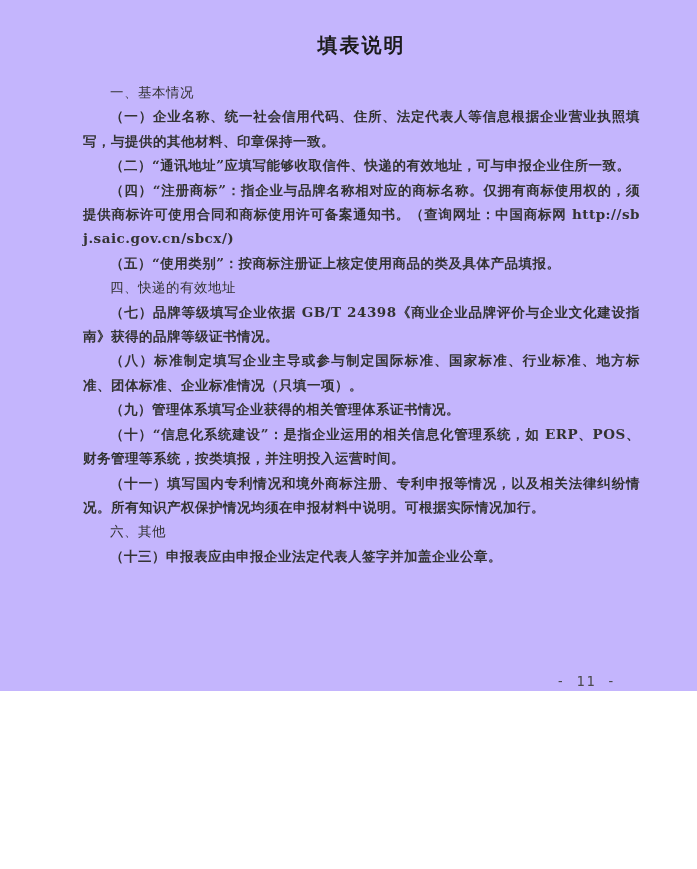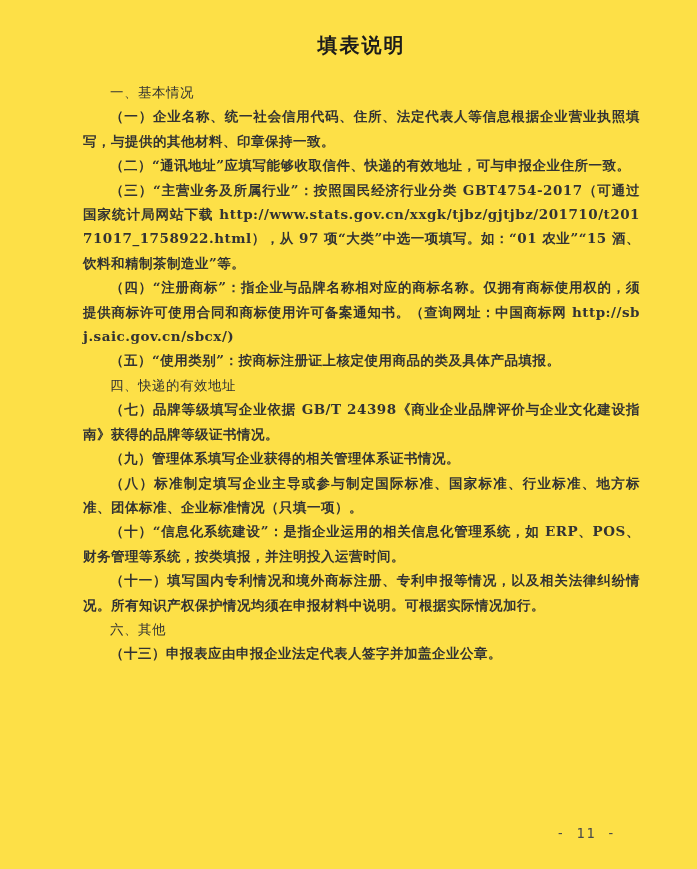--- a/index.html
+++ b/index.html
@@ -3,22 +3,22 @@
 <meta charset="utf-8">
 <style>
   html, body {
     margin: 0;
     padding: 0;
     background: #ffffff;
   }
   .page {
     position: relative;
     width: 697px;
-    height: 869px;
-    background: #fde047;
+    height: 691px;
+    background: #c4b5fd;
     overflow: hidden;
     font-family: "DejaVu Serif", "Liberation Serif", serif;
   }
   .content {
     position: absolute;
     left: 83px;
     top: 32px;
     width: 557px;
   }
   .doc-title {
@@ -44,49 +44,48 @@
   .para {
     text-align: justify;
     text-justify: inter-character;
     overflow-wrap: anywhere;
     word-break: break-all;
     font-weight: bold;
   }
   .page-number {
     position: absolute;
     right: 80px;
-    bottom: 28px;
+    bottom: 2px;
     font-family: "DejaVu Sans Mono", "Liberation Mono", monospace;
     font-size: 13.5px;
     letter-spacing: 2px;
     color: #4a4a4a;
   }
 </style>
 </head>
 <body>
 
 <div class="page">
   <div class="content">
 
     <h1 class="doc-title">填表说明</h1>
 
     <div class="section">
       <div class="section-heading">一、基本情况</div>
       <p class="para">（一）企业名称、统一社会信用代码、住所、法定代表人等信息根据企业营业执照填写，与提供的其他材料、印章保持一致。</p>
       <p class="para">（二）“通讯地址”应填写能够收取信件、快递的有效地址，可与申报企业住所一致。</p>
-      <p class="para">（三）“主营业务及所属行业”：按照国民经济行业分类 GBT4754-2017（可通过国家统计局网站下载 http://www.stats.gov.cn/xxgk/tjbz/gjtjbz/201710/t20171017_1758922.html），从 97 项“大类”中选一项填写。如：“01 农业”“15 酒、饮料和精制茶制造业”等。</p>
       <p class="para">（四）“注册商标”：指企业与品牌名称相对应的商标名称。仅拥有商标使用权的，须提供商标许可使用合同和商标使用许可备案通知书。（查询网址：中国商标网 http://sbj.saic.gov.cn/sbcx/)</p>
       <p class="para">（五）“使用类别”：按商标注册证上核定使用商品的类及具体产品填报。</p>
     </div>
 
     <div class="section">
       <div class="section-heading">四、快递的有效地址</div>
       <p class="para">（七）品牌等级填写企业依据 GB/T 24398《商业企业品牌评价与企业文化建设指南》获得的品牌等级证书情况。</p>
+      <p class="para">（八）标准制定填写企业主导或参与制定国际标准、国家标准、行业标准、地方标准、团体标准、企业标准情况（只填一项）。</p>
       <p class="para">（九）管理体系填写企业获得的相关管理体系证书情况。</p>
-      <p class="para">（八）标准制定填写企业主导或参与制定国际标准、国家标准、行业标准、地方标准、团体标准、企业标准情况（只填一项）。</p>
       <p class="para">（十）“信息化系统建设”：是指企业运用的相关信息化管理系统，如 ERP、POS、财务管理等系统，按类填报，并注明投入运营时间。</p>
     </div>
 
     <div class="section">
       <p class="para">（十一）填写国内专利情况和境外商标注册、专利申报等情况，以及相关法律纠纷情况。所有知识产权保护情况均须在申报材料中说明。可根据实际情况加行。</p>
     </div>
 
     <div class="section">
       <div class="section-heading">六、其他</div>
       <p class="para">（十三）申报表应由申报企业法定代表人签字并加盖企业公章。</p>

